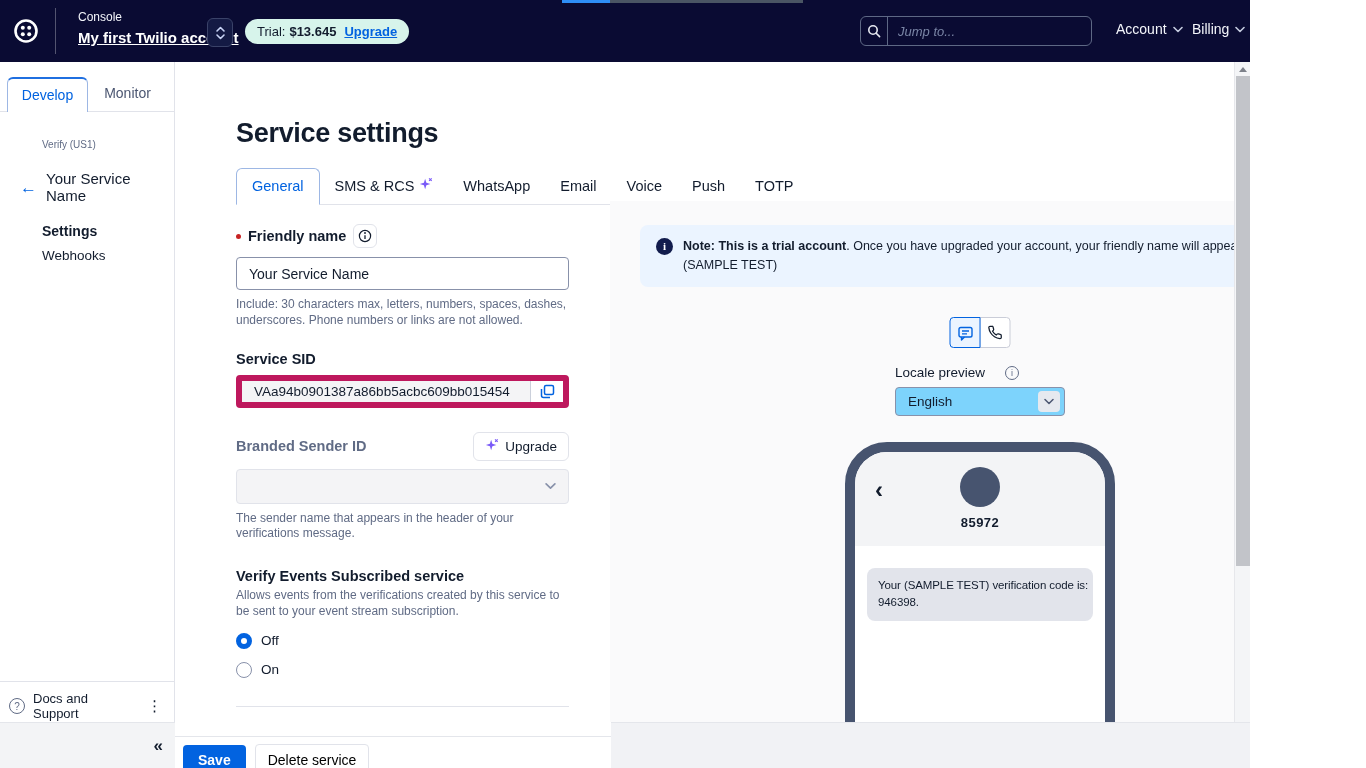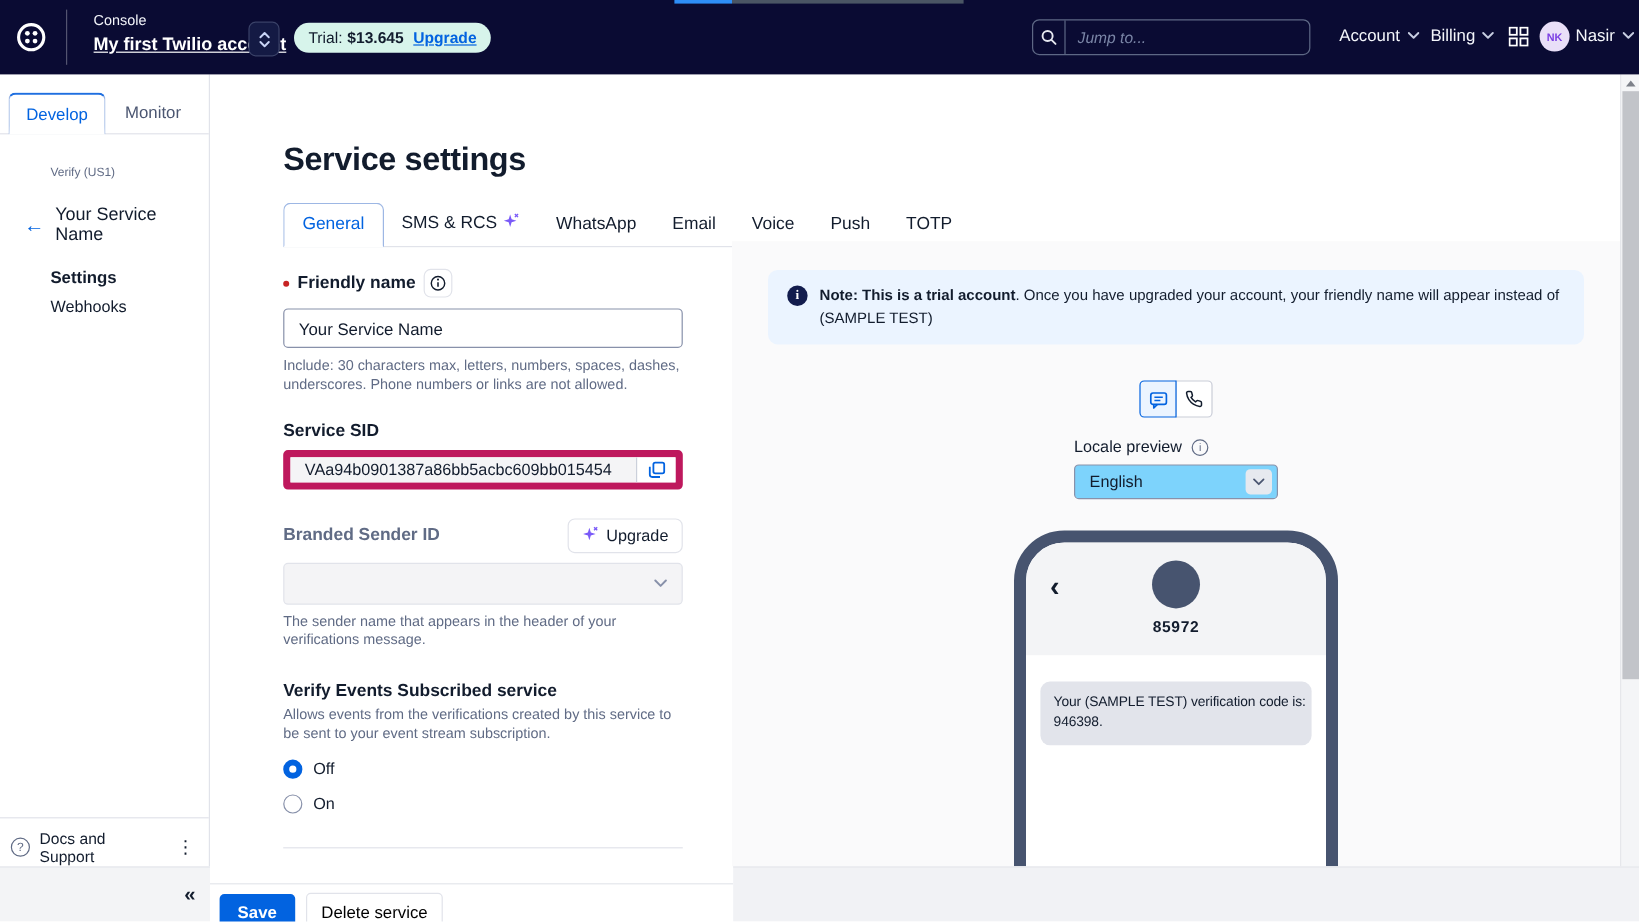--- a/index.html
+++ b/index.html
@@ -1,18 +1,18 @@
 <!DOCTYPE html>
 <html><head>
 <meta charset="utf-8">
 <style>
   * { box-sizing: border-box; margin: 0; padding: 0; }
   html,body { width:1366px; height:768px; overflow:hidden; }
   body { font-family:"Liberation Sans", sans-serif; background:#fff; color:#121C2D; }
-  #app { position:relative; width:1366px; height:768px; overflow:hidden; }
+  #app { position:relative; width:1250px; height:768px; overflow:hidden; }
 
   
   .loadbar-blue { position:absolute; top:0; left:562px; width:48px; height:3px; background:#2E8EF7; z-index:30; }
   .loadbar-gray { position:absolute; top:0; left:610px; width:193px; height:3px; background:#4A5564; z-index:30; }
 
   
   .topbar { position:absolute; top:0; left:0; width:1366px; height:62px; background:#0A0B33; z-index:20; }
   .logo-wrap { position:absolute; left:13px; top:18px; width:26px; height:26px; }
   .header-divider { position:absolute; left:55px; top:8px; width:1px; height:46px; background:rgba(255,255,255,0.3); }
   .console-label { position:absolute; left:78px; top:10px; font-size:12px; color:#F4F6FB; }
@@ -77,21 +77,21 @@
 
   
   .preview-panel { position:absolute; left:435px; top:139px; right:16px; bottom:0; background:#FAFAFB; overflow:hidden; }
   .note-banner { margin:24px 30px 0 30px; background:#EBF4FF; border-radius:8px; padding:12px 16px; display:flex; gap:10px; font-size:12.5px; color:#121C2D; line-height:1.5; }
   .note-icon { width:17px; height:17px; border-radius:50%; background:#121C4D; color:#fff; font-size:11px; font-weight:bold; font-family:"Liberation Serif", serif; display:flex; align-items:center; justify-content:center; flex-shrink:0; margin-top:1px; }
   .toggle-group { position:absolute; left:50%; transform:translateX(-50%); top:116px; display:flex; }
   .toggle-btn { width:31px; height:31px; background:#fff; border:1px solid #CACDD8; display:flex; align-items:center; justify-content:center; cursor:pointer; }
   .toggle-btn.first { border-radius:4px 0 0 4px; }
   .toggle-btn.last { border-radius:0 4px 4px 0; margin-left:-1px; }
   .toggle-btn.selected { background:#EBF4FF; border-color:#0263E0; z-index:1; }
-  .locale-label { position:absolute; left:285px; top:164px; display:flex; align-items:center; gap:8px; font-size:13.5px; color:#121C2D; }
+  .locale-label { position:absolute; left:285px; top:164px; display:flex; align-items:center; gap:20px; font-size:13.5px; color:#121C2D; }
   .locale-info { width:14px; height:14px; border:1px solid #606B85; border-radius:50%; color:#606B85; font-size:9px; display:flex; align-items:center; justify-content:center; }
   .locale-select { position:absolute; left:285px; top:186px; width:170px; height:29px; background:#7dd3fc; border:1px solid #8891AA; border-radius:4px; display:flex; align-items:center; justify-content:space-between; padding:0 4px 0 12px; font-size:13.5px; color:#121C2D; cursor:pointer; }
   .chev-box { width:22px; height:21px; background:#E6E9EF; border-radius:4px; display:flex; align-items:center; justify-content:center; }
   .phone { position:absolute; left:50%; transform:translateX(-50%); top:241px; width:270px; height:400px; border:10px solid #47546F; border-radius:42px; background:#fff; overflow:hidden; }
   .phone-header { background:#F3F4F6; position:relative; padding:15px 0 16px; text-align:center; }
   .phone-back { position:absolute; left:20px; top:26px; font-size:24px; font-weight:600; color:#121C2D; line-height:1; cursor:pointer; }
   .phone-avatar { width:40px; height:40px; border-radius:50%; background:#47546F; margin:0 auto; }
   .phone-sender { margin-top:8px; font-size:13px; font-weight:bold; color:#121C2D; letter-spacing:0.5px; }
   .phone-body { padding:22px 12px; }
   .msg-bubble { background:#E2E4EB; border-radius:8px; padding:9px 11px; font-size:11.5px; letter-spacing:-0.1px; color:#121C2D; line-height:1.5; }

